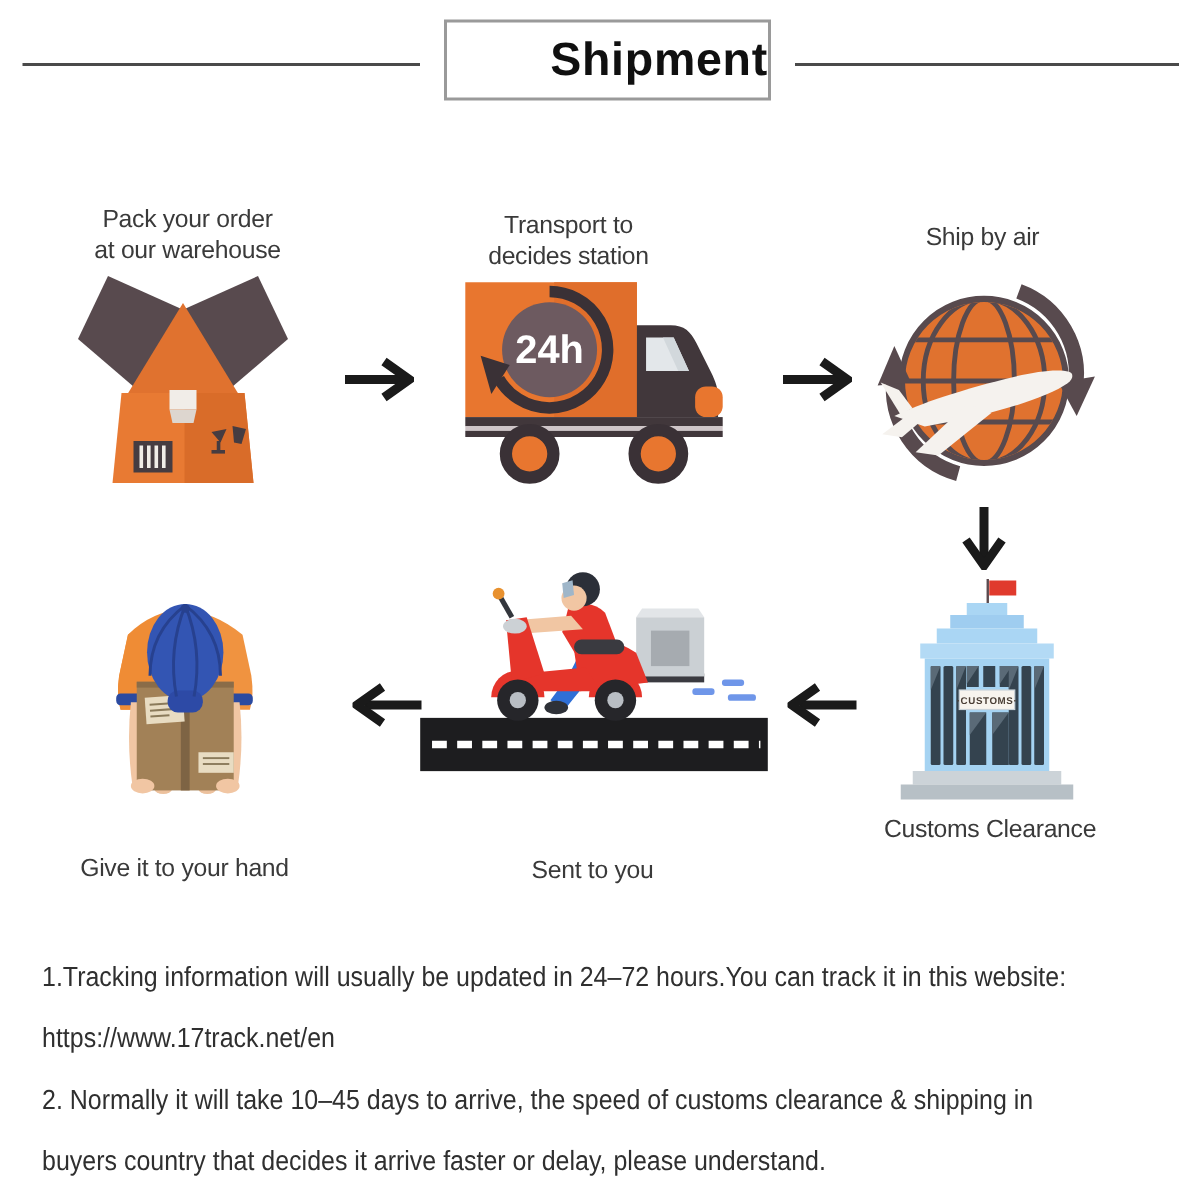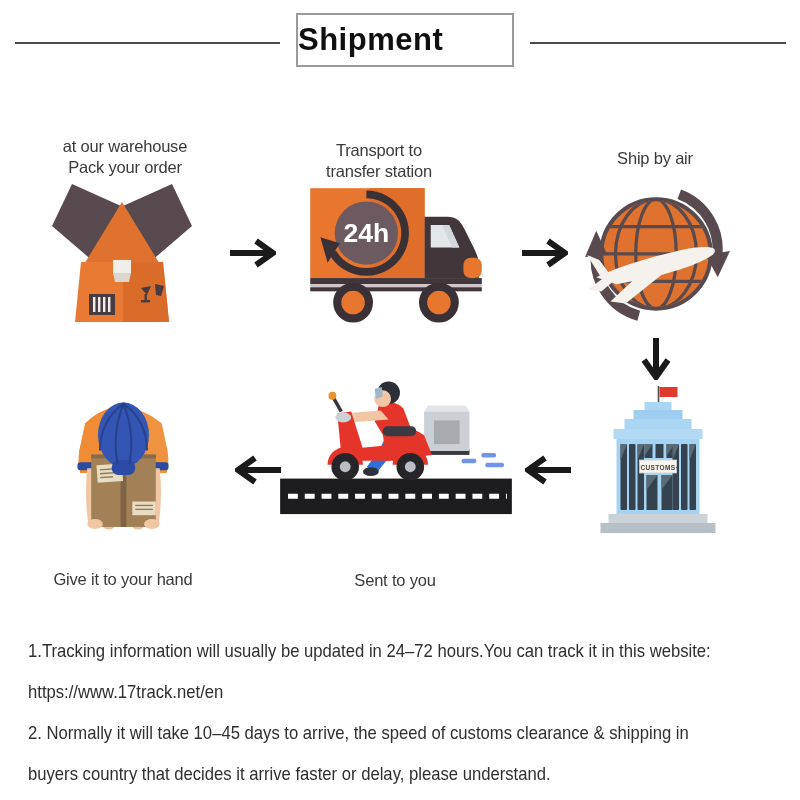--- a/index.html
+++ b/index.html
@@ -2,21 +2,21 @@
 <html><head>
 <meta charset="utf-8">
 <style>
   html,body{margin:0;padding:0;background:#ffffff;}
   .stage{position:relative;width:800px;height:800px;background:#ffffff;overflow:hidden;
          font-family:"Liberation Sans",sans-serif;color:#333;}
   .abs{position:absolute;}
   
   .hline{position:absolute;height:2px;background:#4a4a4a;}
   .title-box{position:absolute;left:296px;top:13px;width:214px;height:50px;
-             border:2px solid #9a9a9a;display:flex;align-items:center;justify-content:flex-start;}
+             border:2px solid #9a9a9a;display:flex;align-items:center;justify-content:flex-end;}
   .title-box span{font-size:31px;font-weight:bold;color:#101010;letter-spacing:.5px;}
   
   .step-label{position:absolute;width:190px;text-align:center;font-size:16.5px;
               line-height:21px;color:#3a3a3a;letter-spacing:-.2px;}
   
   .notes{position:absolute;left:28px;top:630px;width:840px;
          transform:scaleX(.9);transform-origin:0 0;}
   .note-line{white-space:nowrap;font-size:18.5px;line-height:41px;color:#2f2f2f;}
   svg{display:block;}
 </style>
@@ -25,22 +25,22 @@
 
 <div class="stage">
 
   <div class="hline" style="left:15px;top:42px;width:265px;"></div>
   <div class="title-box">
     <span>Shipment</span>
   </div>
   <div class="hline" style="left:530px;top:42px;width:256px;"></div>
 
   <div class="step-label" style="left:30px;top:136px;">
+    <div>Pack your order</div>
     <div>at our warehouse</div>
-    <div>Pack your order</div>
   </div>
   <svg class="abs" style="left:45px;top:176px;" width="155" height="152" viewBox="0 0 155 152">
     <polygon points="76,30 27,8 7,50 49,86" fill="#584a4e"></polygon>
     <polygon points="78,30 127,8 147,50 105,86" fill="#584a4e"></polygon>
     <polygon points="77,26 38,90 116,90" fill="#e0722f"></polygon>
     <polygon points="36,86 118,86 124,146 30,146" fill="#e87a33"></polygon>
     <polygon points="78,86 118,86 124,146 78,146" fill="#d96c29"></polygon>
     <rect x="68" y="84" width="18" height="13" fill="#f1ede8"></rect>
     <polygon points="68,97 86,97 84,106 70,106" fill="#ddd6cf"></polygon>
     <rect x="44" y="118" width="26" height="21" fill="#463c41"></rect>
@@ -58,21 +58,21 @@
     </g>
   </svg>
 
   <svg class="abs" style="left:228px;top:238px;" width="48" height="30" viewBox="0 0 48 30">
     <path d="M2,15 H40" stroke="#1a1a1a" stroke-width="6" fill="none"></path>
     <path d="M28,3 L45,15 L28,27" stroke="#1a1a1a" stroke-width="6" fill="none"></path>
   </svg>
 
   <div class="step-label" style="left:284px;top:140px;">
     <div>Transport to</div>
-    <div>transfer station</div>
+    <div>decides station</div>
   </div>
   <svg class="abs" style="left:308px;top:180px;" width="176" height="143" viewBox="0 0 172 140">
     <rect x="2" y="8" width="112" height="88" fill="#e8762f"></rect>
     <rect x="60" y="8" width="54" height="88" fill="#e06e2b"></rect>
     <circle cx="57" cy="52" r="31" fill="#6d5a60"></circle>
     <path d="M57,14 A38,38 0 1 1 24,71" stroke="#3a3136" stroke-width="7.5" fill="none"></path>
     <polygon points="12,56 31,62 19,81" fill="#3a3136"></polygon>
     <text x="57" y="61" text-anchor="middle" font-family="Liberation Sans, sans-serif" font-size="26" font-weight="bold" fill="#ffffff">24h</text>
     <path d="M114,36 h22 c9,0 13,4 17,12 l9,18 c4,8 5,12 5,18 v12 h-53 z" fill="#41373b"></path>
     <polygon points="120,44 138,44 148,66 120,66" fill="#e3e7ea"></polygon>
@@ -153,20 +153,23 @@
       <polygon points="64,58 72,58 64,70"></polygon>
         <polygon points="86,58 94,58 86,70"></polygon>
       <polygon points="66,89 77,89 66,104"></polygon>
         <polygon points="81,89 92,89 81,104"></polygon>
     </g>
     <rect x="59" y="74" width="37" height="13" fill="#f7f4ee" stroke="#c9d3da" stroke-width="0.8"></rect>
     <text x="77.5" y="83.5" text-anchor="middle" font-family="Liberation Sans, sans-serif" font-size="6.5" font-weight="bold" fill="#4a3f36" letter-spacing="0.4">·CUSTOMS·</text>
     <rect x="28" y="128" width="99" height="9" fill="#ccd3d8"></rect>
     <rect x="20" y="137" width="115" height="10" fill="#b7c0c6"></rect>
   </svg>
+  <div class="step-label" style="left:565px;top:543px;">
+    <div>Customs Clearance</div>
+  </div>
 
   <svg class="abs" style="left:525px;top:455px;" width="48" height="30" viewBox="0 0 48 30">
     <path d="M46,15 H8" stroke="#1a1a1a" stroke-width="6" fill="none"></path>
     <path d="M20,3 L3,15 L20,27" stroke="#1a1a1a" stroke-width="6" fill="none"></path>
   </svg>
 
   <svg class="abs" style="left:280px;top:378px;" width="232" height="142" viewBox="0 0 235 144">
     <rect x="0" y="102" width="235" height="36" fill="#1d1d1f"></rect>
     <line x1="8" y1="120" x2="230" y2="120" stroke="#ffffff" stroke-width="5" stroke-dasharray="10 7"></line>
     <g fill="#6f96e9">

